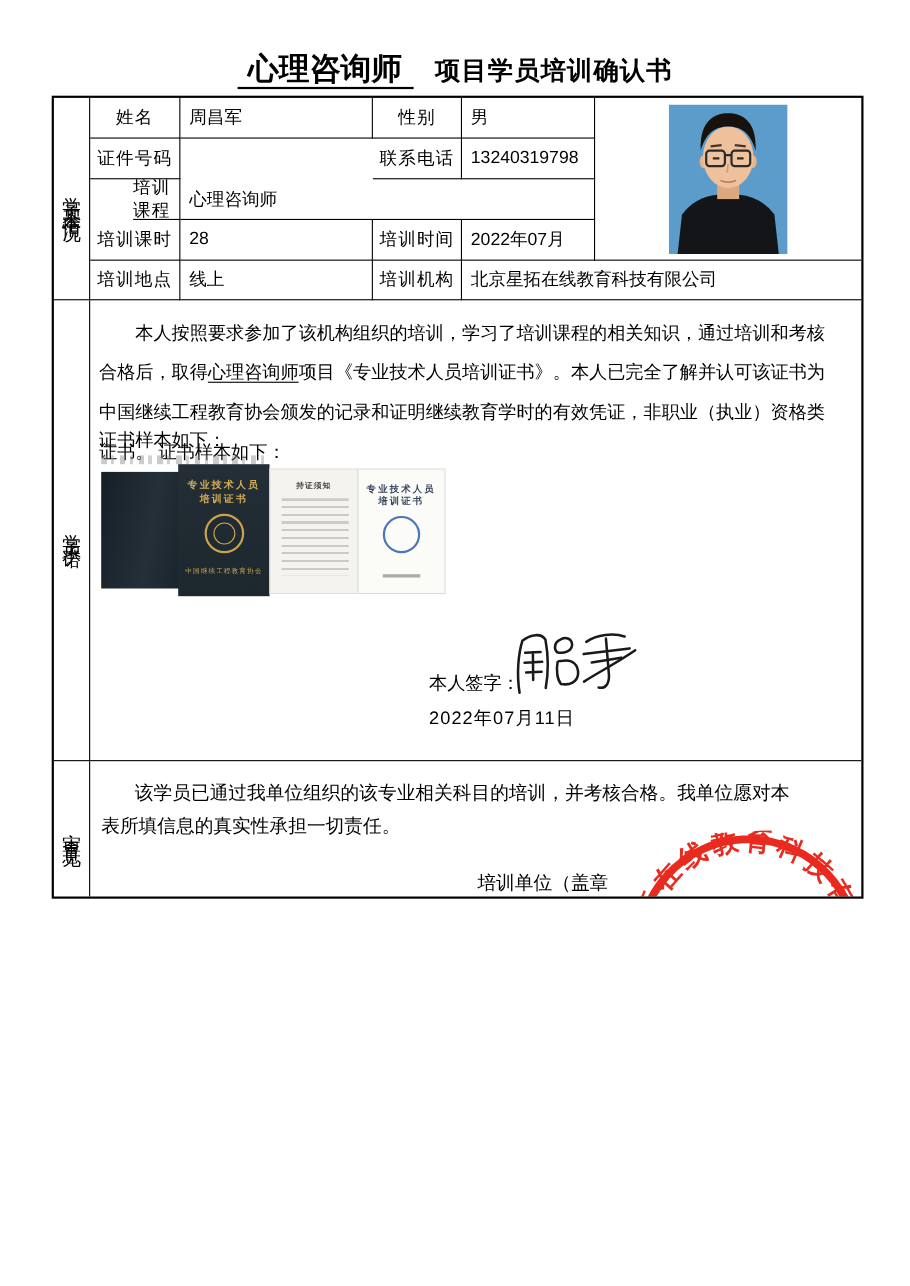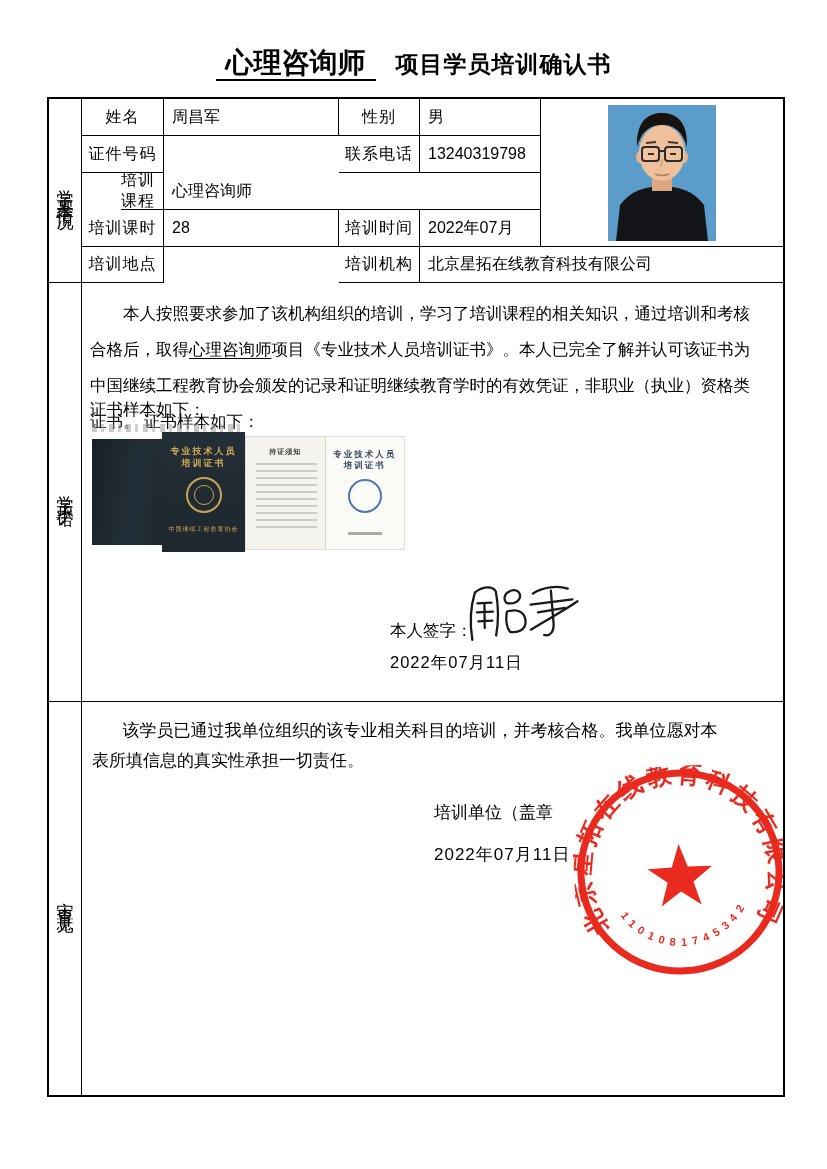--- a/index.html
+++ b/index.html
@@ -3,21 +3,21 @@
 <meta charset="utf-8">
 <style>
   html,body{margin:0;padding:0;background:#ffffff;}
   .page{position:relative;width:827px;height:1169px;background:#fff;overflow:hidden;
         font-family:"Liberation Sans","DejaVu Sans",sans-serif;color:#000;}
   
   .title{position:absolute;top:44px;left:0;width:100%;text-align:center;white-space:nowrap;}
   .title .emph{font-size:28px;font-weight:700;border-bottom:2.5px solid #000;padding:0 10px 1px;}
   .title .rest{font-size:23px;font-weight:600;margin-left:20px;letter-spacing:1px;}
   
-  .doc-table{position:absolute;left:47px;top:97px;width:738px;height:1000px;
+  .doc-table{position:absolute;left:47px;top:87px;width:738px;height:730px;
              border:2px solid #000;display:grid;box-sizing:border-box;
              grid-template-columns:33px 82px 175px 81px 121px 1fr;
              grid-template-rows:37px 37px 37px 37px 36px 419px 1fr;}
   .cell{border-right:1px solid #000;border-bottom:1px solid #000;display:flex;
         align-items:center;font-size:16px;box-sizing:border-box;overflow:hidden;}
   .lbl{justify-content:center;letter-spacing:1px;}
   .val{padding-left:8px;}
   .no-br{border-right:none;}
   .no-bb{border-bottom:none;}
   .vcell{justify-content:center;}
@@ -122,20 +122,21 @@
 
     <div class="cell lbl" style="grid-column:2;grid-row:3;margin-left:39px;">培训课程</div>
     <div class="cell val" style="grid-column:3/6;grid-row:3;">心理咨询师</div>
 
     <div class="cell lbl" style="grid-column:2;grid-row:4;">培训课时</div>
     <div class="cell val" style="grid-column:3;grid-row:4;">28</div>
     <div class="cell lbl" style="grid-column:4;grid-row:4;">培训时间</div>
     <div class="cell val" style="grid-column:5;grid-row:4;">2022年07月</div>
 
     <div class="cell lbl" style="grid-column:2;grid-row:5;">培训地点</div>
+    <div class="cell val" style="grid-column:3;grid-row:5;">线上</div>
     <div class="cell lbl" style="grid-column:4;grid-row:5;">培训机构</div>
     <div class="cell val no-br" style="grid-column:5/7;grid-row:5;">北京星拓在线教育科技有限公司</div>
 
     <div class="cell vcell" style="grid-column:1;grid-row:6;">
       <span class="vtext">学员承诺</span>
     </div>
 
     <div class="cell no-br commit-cell">
       <p class="commit-para"><span>本人按照要求参加了该机构组织的培训，学习了培训课程的相关知识，通过培训和考核合格后，取得</span><span class="uline">心理咨询师</span><span>项目《专业技术人员培训证书》。本人已完全了解并认可该证书为中国继续工程教育协会颁发的记录和证明继续教育学时的有效凭证，非职业（执业）资格类证书。 证书样本如下：</span></p>
       <p class="commit-para2">证书样本如下：</p>

